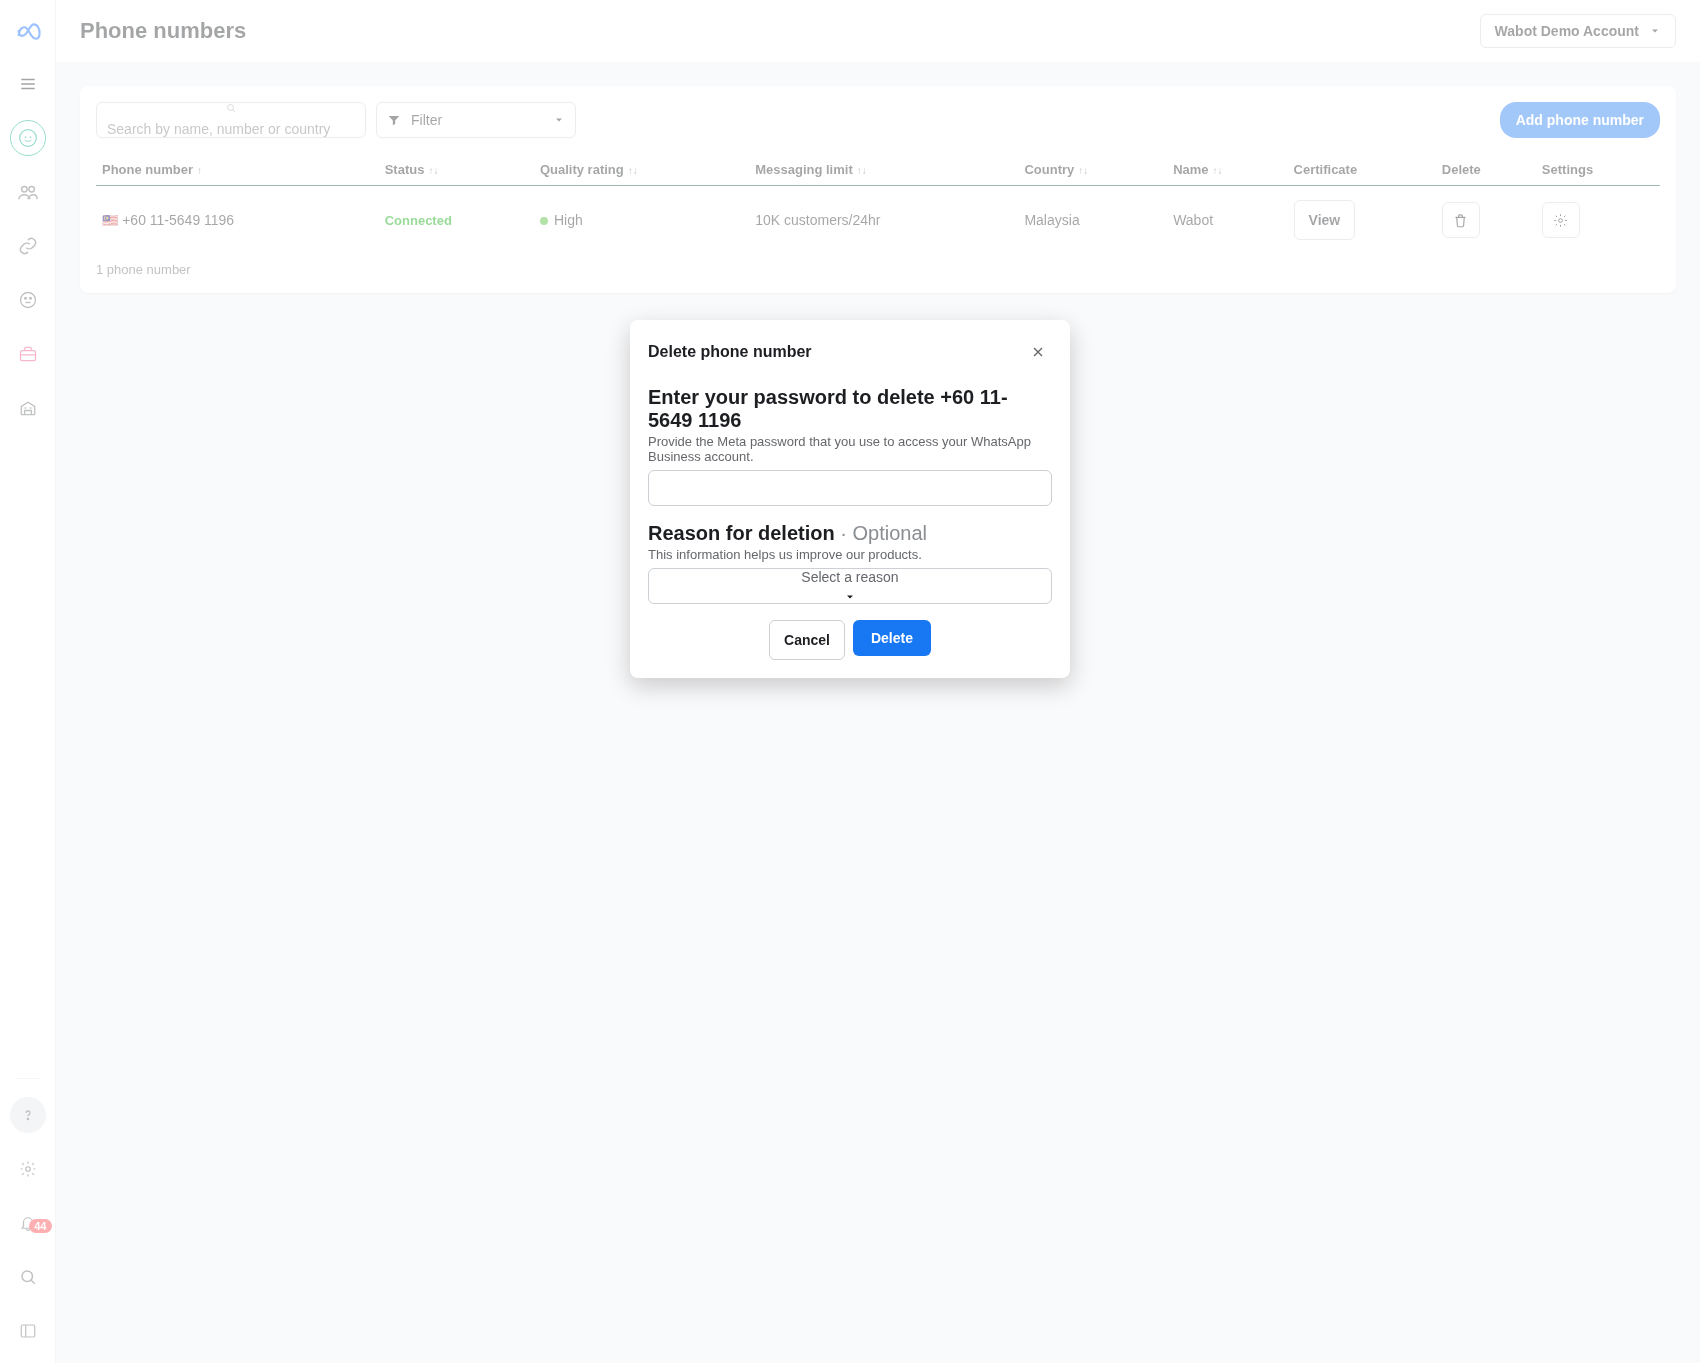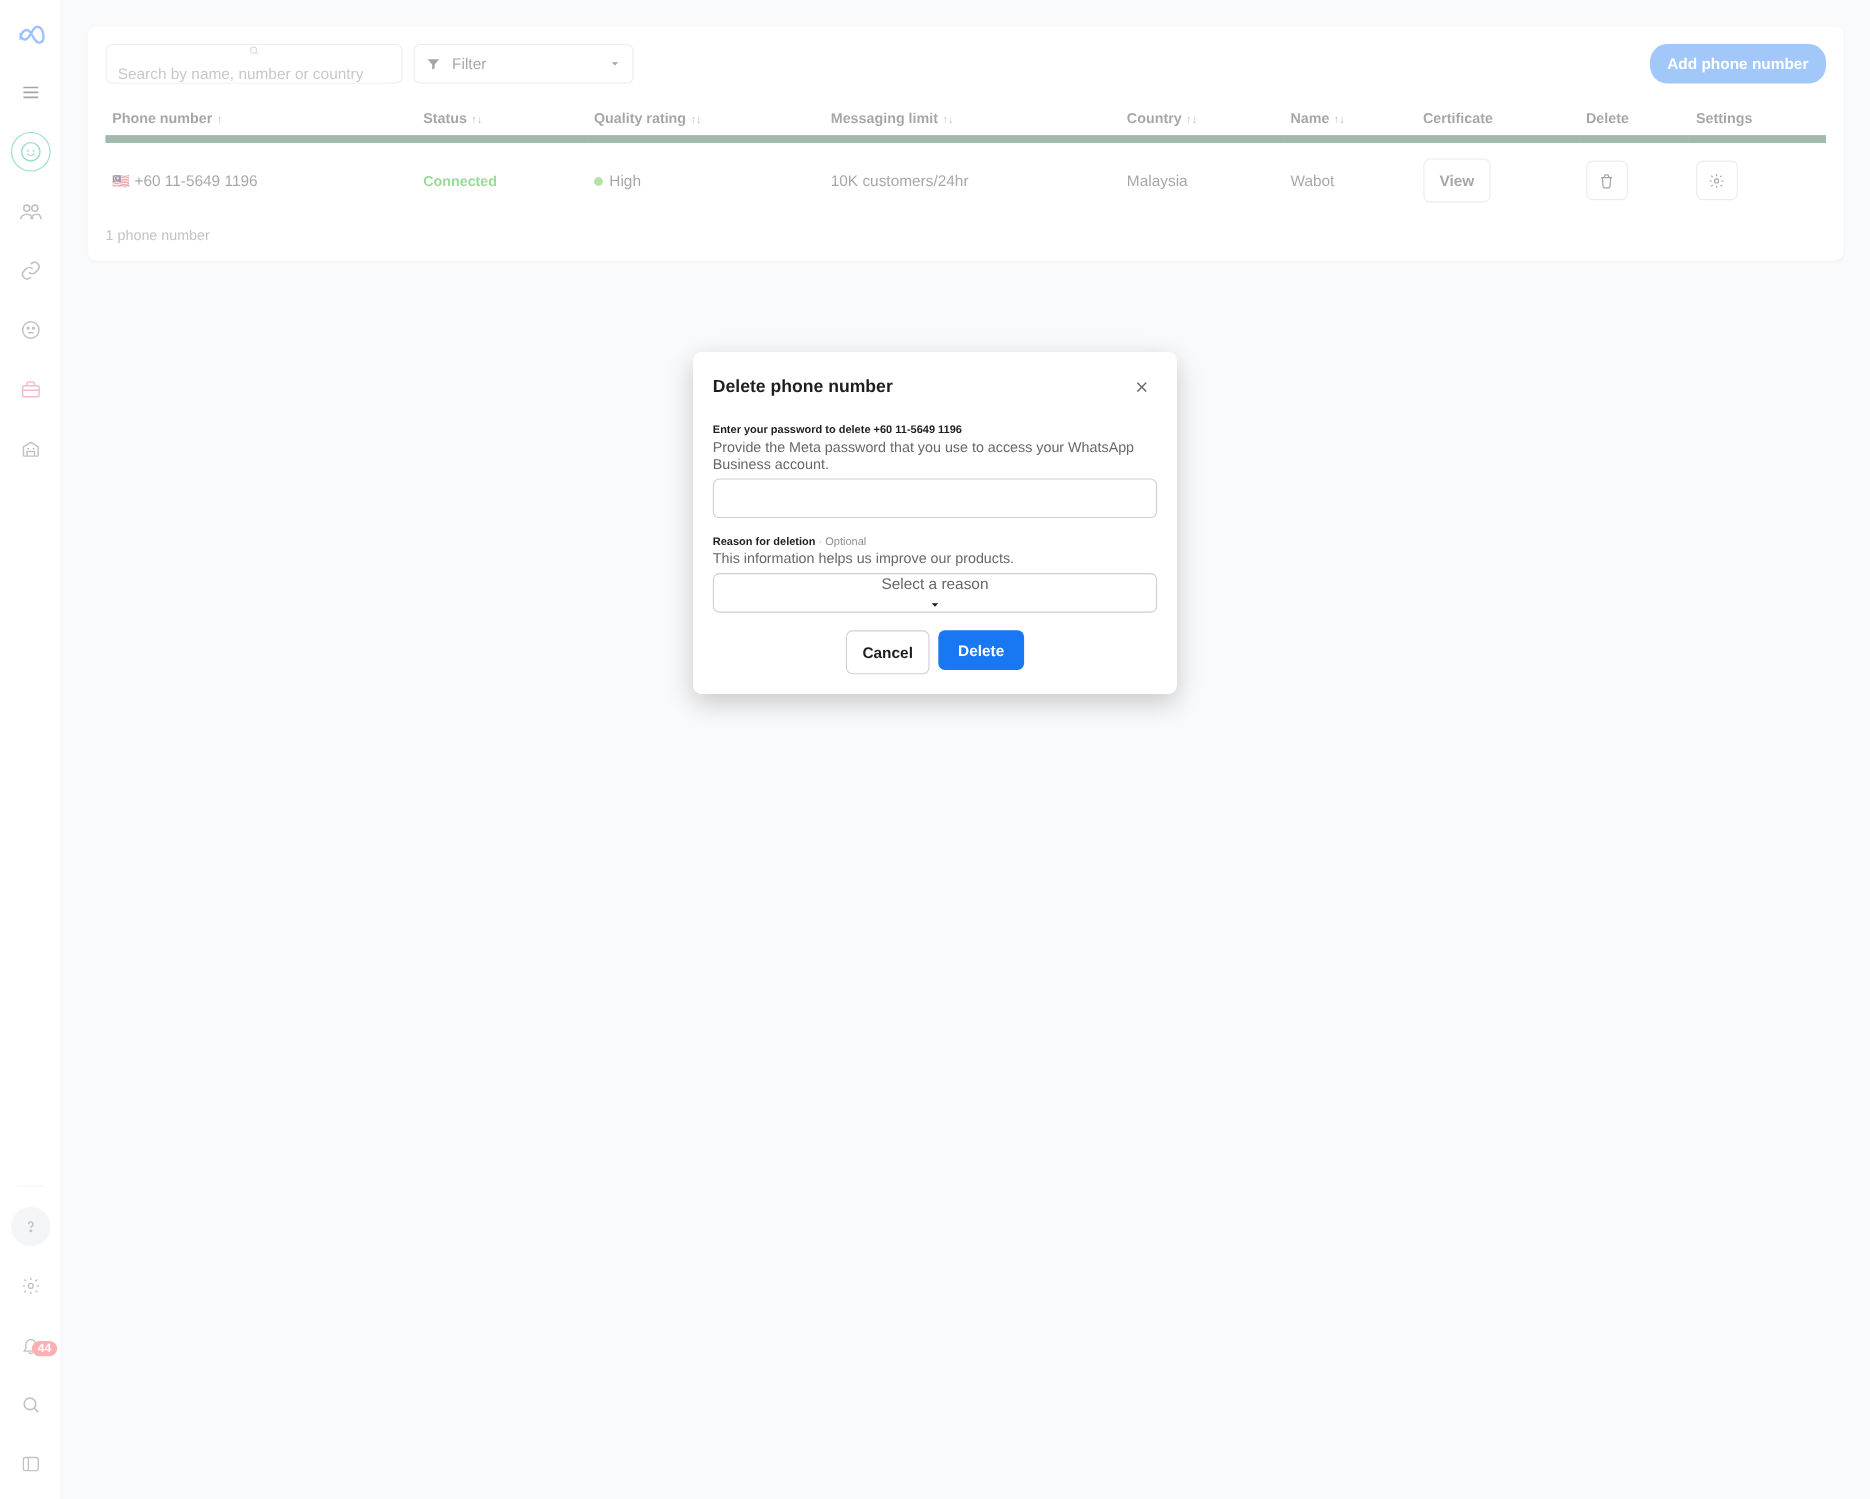--- a/index.html
+++ b/index.html
@@ -83,21 +83,21 @@
       font-size: 14px; font-weight: 600; cursor: pointer;
     }
     .btn-secondary {
       background: #fff; color: #1c1e21; border: 1px solid #ccd0d5;
       border-radius: 6px; height: 40px; padding: 0 14px;
       font-size: 14px; font-weight: 600; cursor: pointer;
     }
     table { width: 100%; border-collapse: collapse; }
     thead th {
       text-align: left; font-size: 13px; font-weight: 600;
-      padding: 8px 6px; border-bottom: 7px solid #14532d;
+      padding: 8px 6px; border-bottom: 1px solid #14532d;
     }
     .sort { font-size: 10px; color: #65676b; margin-left: 4px; }
     tbody td { padding: 14px 6px; font-size: 14px; vertical-align: middle; }
     .status-pill { color: #00a400; font-size: 13px; font-weight:600; }
     .dot-green { width:8px;height:8px;border-radius:50%;background:#42b72a;display:inline-block;margin-right:6px; }
     .icon-btn {
       width:38px;height:36px;border:1px solid #ccd0d5;border-radius:6px;
       display:inline-flex;align-items:center;justify-content:center;cursor:pointer;background:#fff;
     }
     .footer-count { font-size: 13px; color: #65676b; margin-top: 8px; }
@@ -109,21 +109,21 @@
       padding-top: 320px;
     }
     .modal {
       width: 440px; background:#fff; border-radius: 8px;
       box-shadow: 0 8px 24px rgba(0,0,0,.2);
       padding: 18px;
     }
     .modal-header { display:flex; justify-content: space-between; align-items:center; margin-bottom: 20px; }
     .modal-title { font-size: 16px; font-weight: 700; }
     .close-x { cursor:pointer; width:28px;height:28px;display:flex;align-items:center;justify-content:center;border-radius:50%; color:#65676b; }
-    .field-label { font-size: 10px; font-weight: 600; }
+    .field-label { font-size: 20px; font-weight: 600; }
     .field-help { font-size: 13px; color: #65676b; margin-top: 2px; }
     .text-input {
       width: 100%; height: 36px; border: 1px solid #ccd0d5;
       border-radius: 6px; padding: 0 10px; font-size: 14px; margin-top: 6px;
     }
     .select-input {
       width: 100%; height: 36px; border: 1px solid #ccd0d5;
       border-radius: 6px; padding: 0 10px; font-size: 14px; margin-top: 6px;
       display:flex;align-items:center;justify-content:space-between;cursor:pointer;color:#65676b;flex-direction:column;
     }
@@ -225,20 +225,29 @@
     </div>
     <div class="sidebar-icon" style="margin-bottom:14px">
       <svg width="18" height="18" viewBox="0 0 24 24" fill="none" stroke="#65676b" stroke-width="1.6">
           <rect x="3" y="4" width="18" height="16" rx="2"></rect>
           <path d="M9 4v16"></path>
         </svg>
     </div>
   </div>
 
   <div class="main">
+    <div class="topbar">
+      <div class="page-title">Phone numbers</div>
+      <div class="account-dropdown">
+        <span>Wabot Demo Account</span>
+        <svg width="12" height="12" viewBox="0 0 24 24">
+            <path d="M6 9l6 6 6-6" fill="#1c1e21"></path>
+          </svg>
+      </div>
+    </div>
 
     <div class="content-wrap">
       <div class="card">
         <div class="toolbar">
           <div class="search-box">
             <svg width="16" height="16" viewBox="0 0 24 24" fill="none" stroke="#8a8d91" stroke-width="2">
                 <circle cx="11" cy="11" r="7"></circle>
                 <path d="M21 21l-5-5"></path>
               </svg>
             <input type="text" placeholder="Search by name, number or country" style="">

